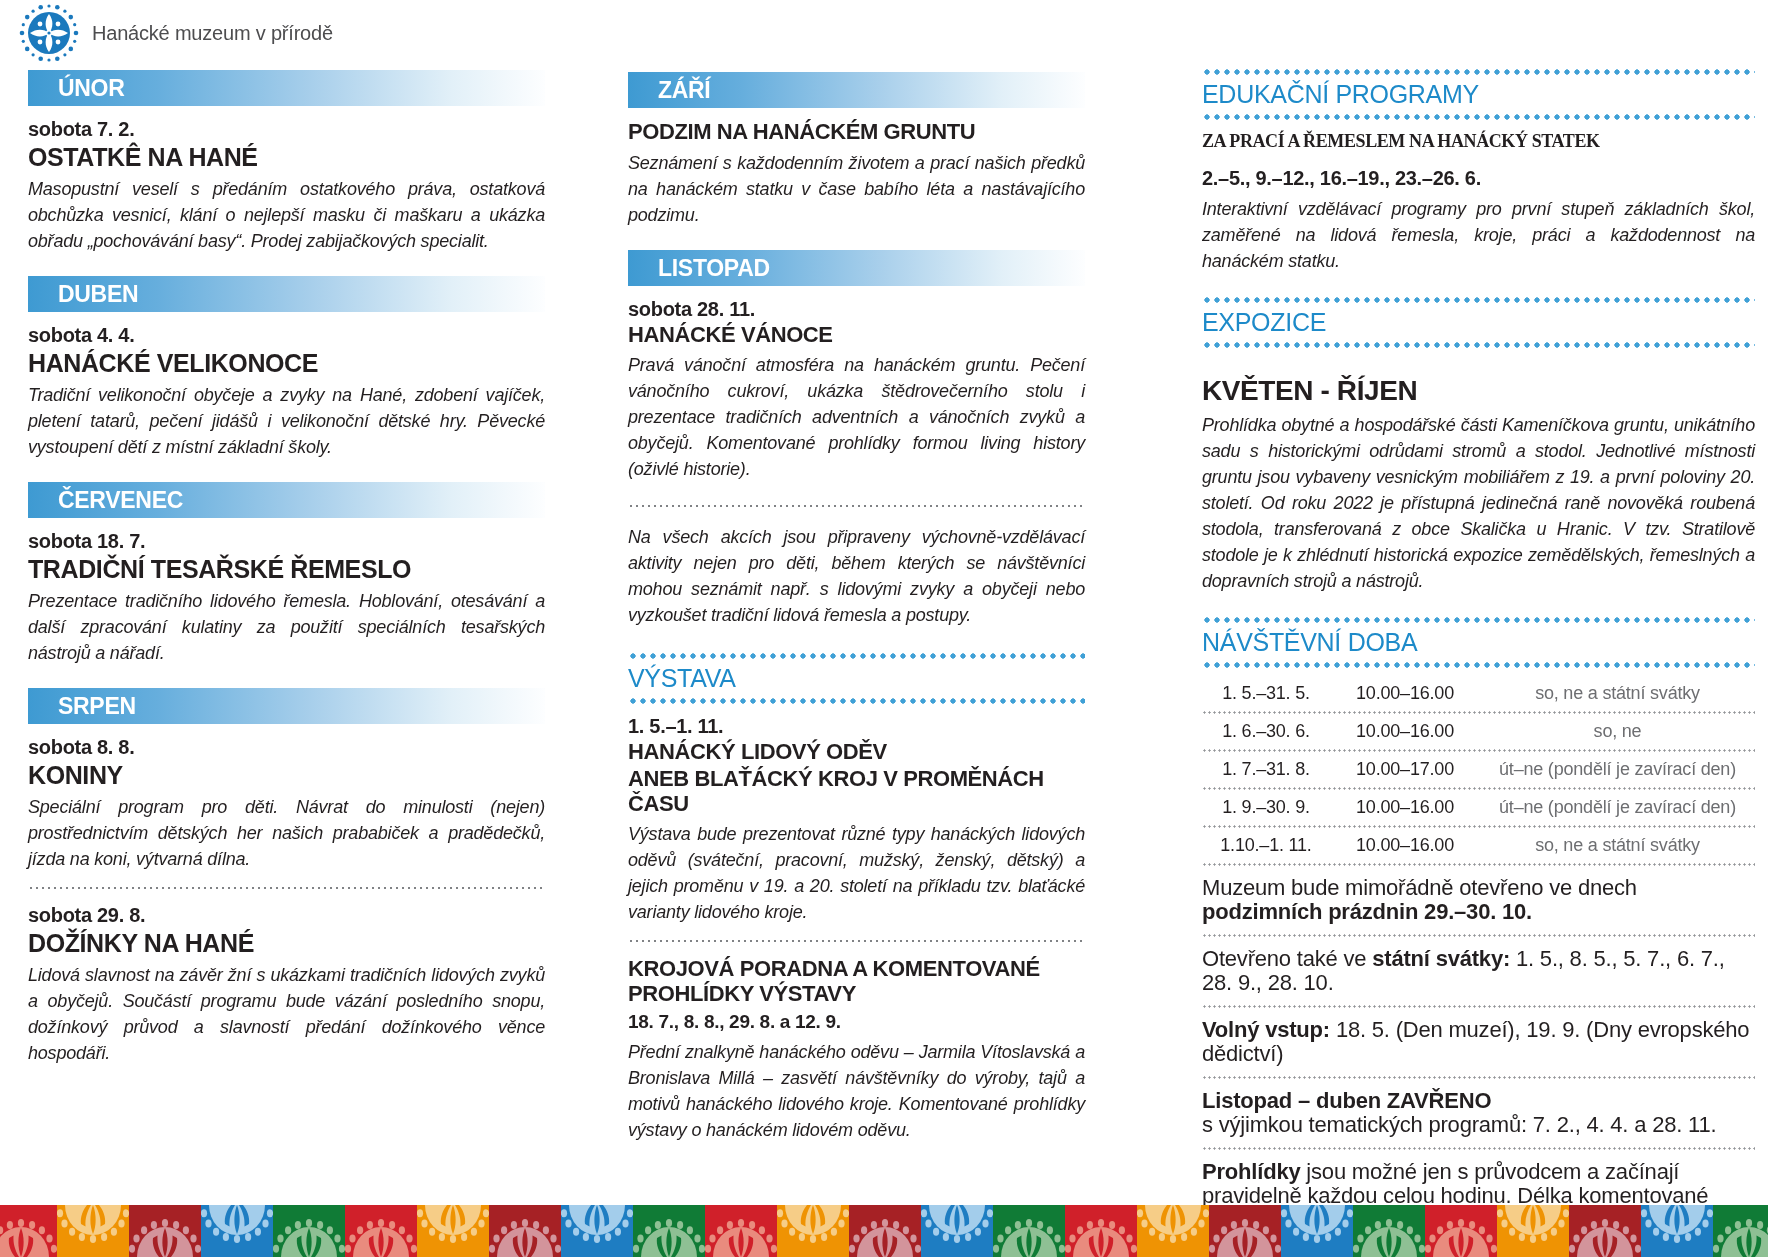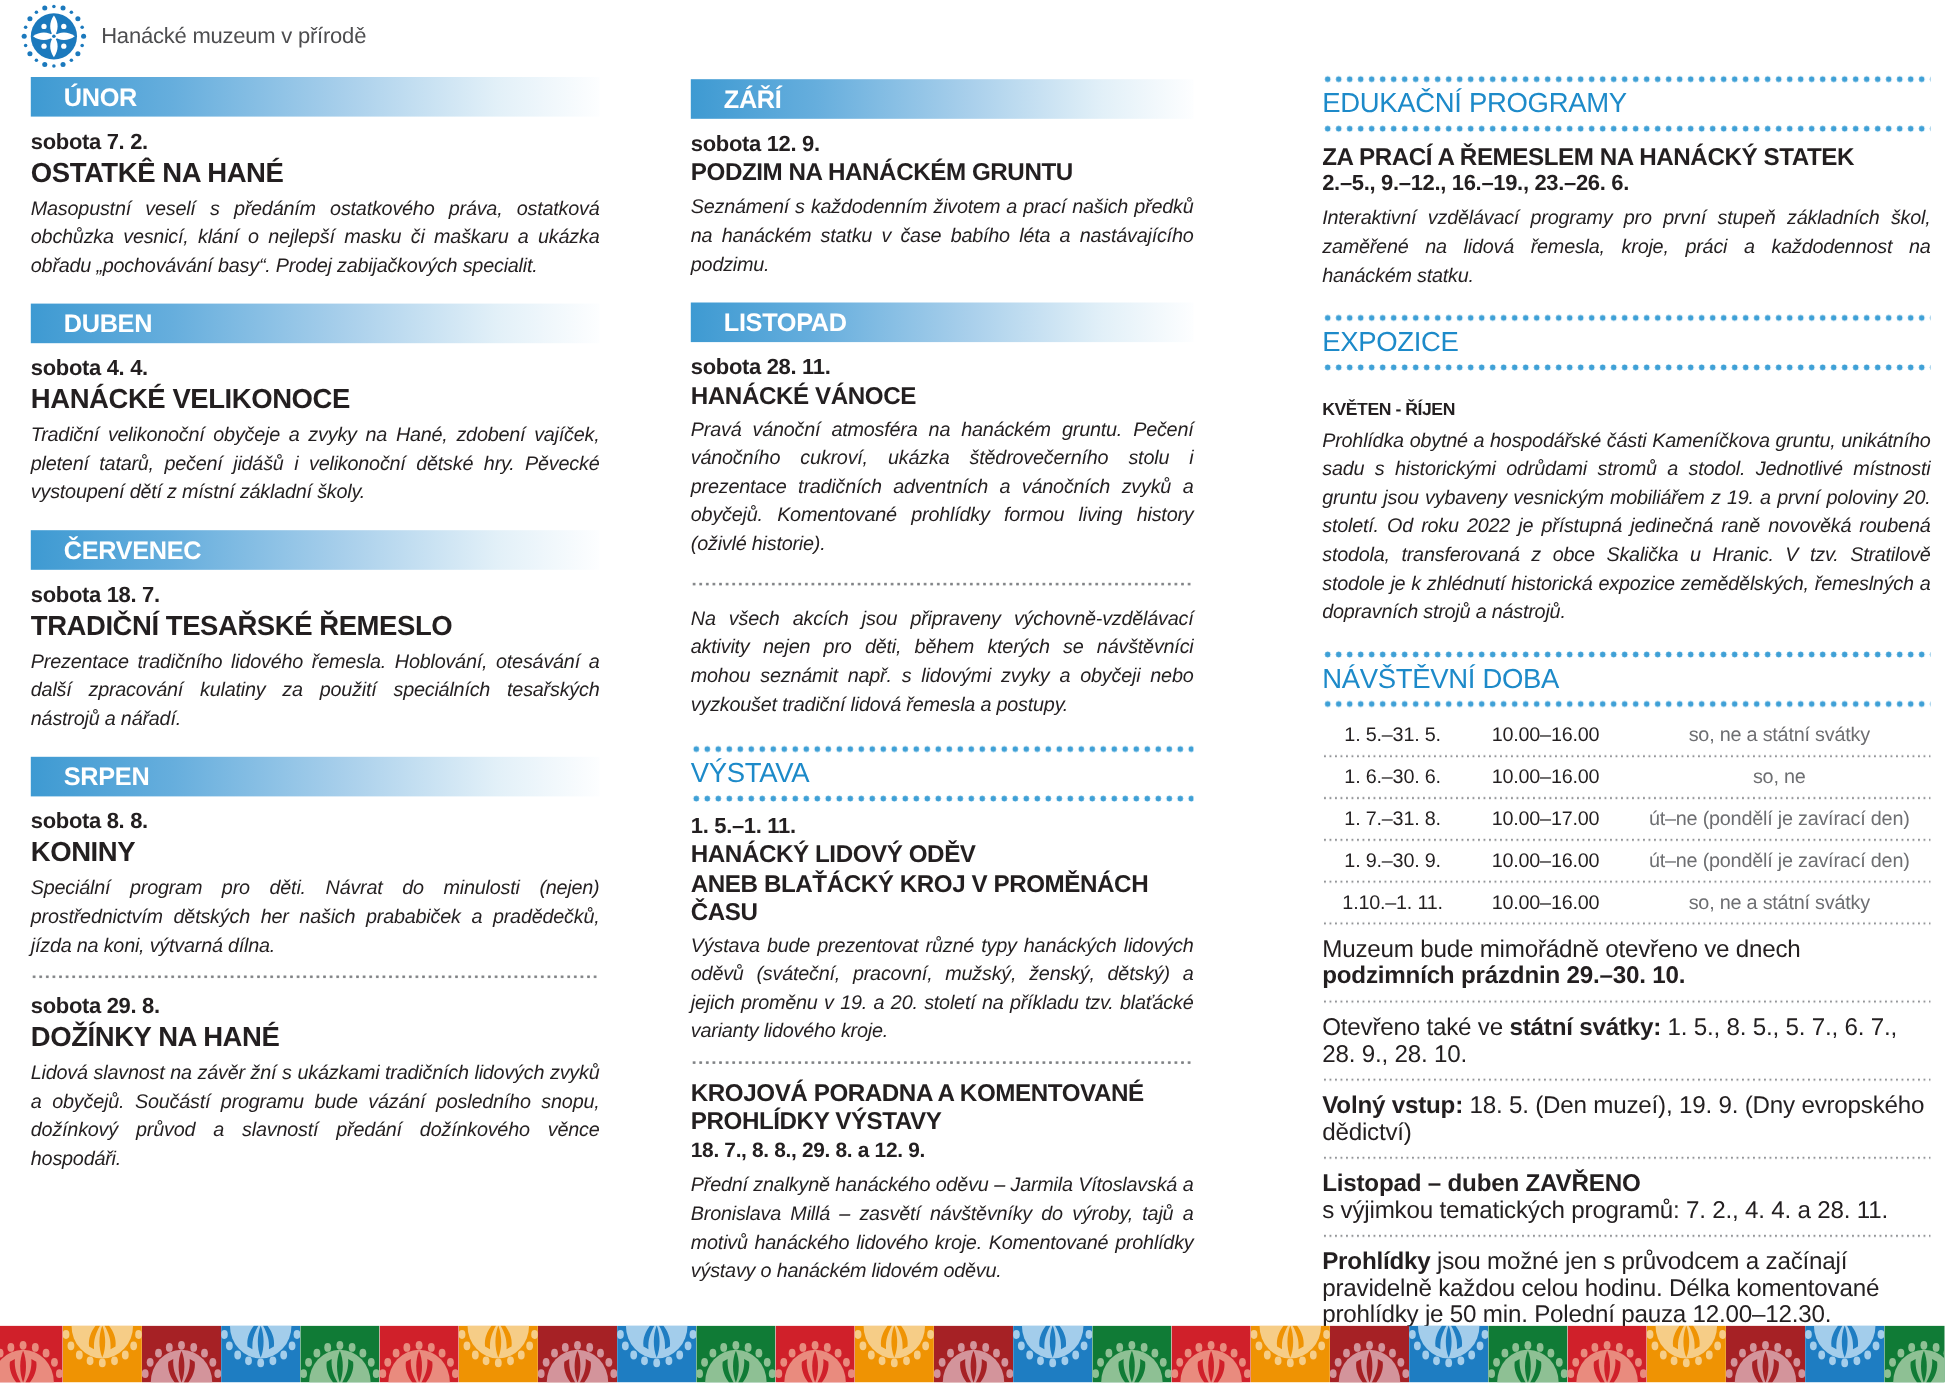--- a/index.html
+++ b/index.html
@@ -113,21 +113,20 @@
       <div class="sep-gray"></div>
       <div class="event-date">sobota 29. 8.</div>
       <div class="event-title">DOŽÍNKY NA HANÉ</div>
       <p class="event-text">Lidová slavnost na závěr žní s ukázkami tradičních lidových zvyků a obyčejů. Součástí programu bude vázání posledního snopu, dožínkový průvod a slavností předání dožínkového věnce hospodáři.</p>
     </div>
   </div>
 
   <div class="col col2">
     <div class="section">
       <div class="month-bar"><span>ZÁŘÍ</span></div>
-      <div class="event-date">sobota 12. 9.</div>
       <div class="event-title mid">PODZIM NA HANÁCKÉM GRUNTU</div>
       <p class="event-text">Seznámení s každodenním životem a prací našich předků na hanáckém statku v čase babího léta a nastávajícího podzimu.</p>
     </div>
     <div class="section">
       <div class="month-bar"><span>LISTOPAD</span></div>
       <div class="event-date">sobota 28. 11.</div>
       <div class="event-title mid">HANÁCKÉ VÁNOCE</div>
       <p class="event-text">Pravá vánoční atmosféra na hanáckém gruntu. Pečení vánočního cukroví, ukázka štědrovečerního stolu i prezentace tradičních adventních a vánočních zvyků a obyčejů. Komentované prohlídky formou living history (oživlé historie).</p>
     </div>
     <div class="sep-gray"></div>
@@ -147,30 +146,30 @@
     <div class="event-date" style="margin-top:0;font-size:19px;">18. 7., 8. 8., 29. 8. a 12. 9.</div>
     <p class="event-text" style="margin-top:6px;">Přední znalkyně hanáckého oděvu – Jarmila Vítoslavská a Bronislava Millá – zasvětí návštěvníky do výroby, tajů a motivů hanáckého lidového kroje. Komentované prohlídky výstavy o hanáckém lidovém oděvu.</p>
   </div>
 
   <div class="col col3">
     <div class="blue-header">
       <div class="dots-blue"></div>
       <h2>EDUKAČNÍ PROGRAMY</h2>
       <div class="dots-blue"></div>
     </div>
-    <div class="event-title" style="font-size:22px;margin-top:10px;margin-bottom:0;">ZA PRACÍ A ŘEMESLEM NA HANÁCKÝ STATEK</div>
+    <div class="event-title" style="font-size:18px;margin-top:10px;margin-bottom:16px;font-family:Liberation Serif, serif;">ZA PRACÍ A ŘEMESLEM NA HANÁCKÝ STATEK</div>
     <div class="event-date" style="margin-top:0;">2.–5., 9.–12., 16.–19., 23.–26. 6.</div>
     <p class="event-text" style="margin-top:6px;margin-bottom:22px;font-style:italic;">Interaktivní vzdělávací programy pro první stupeň základních škol, zaměřené na lidová řemesla, kroje, práci a každodennost na hanáckém statku.</p>
 
     <div class="blue-header">
       <div class="dots-blue"></div>
       <h2>EXPOZICE</h2>
       <div class="dots-blue"></div>
     </div>
-    <div class="event-title" style="font-size:16px;margin-top:26px;">KVĚTEN - ŘÍJEN</div>
+    <div class="event-title" style="font-size:28px;margin-top:26px;">KVĚTEN - ŘÍJEN</div>
     <p class="event-text" style="margin-bottom:22px;">Prohlídka obytné a hospodářské části Kameníčkova gruntu, unikátního sadu s historickými odrůdami stromů a stodol. Jednotlivé místnosti gruntu jsou vybaveny vesnickým mobiliářem z 19. a první poloviny 20. století. Od roku 2022 je přístupná jedinečná raně novověká roubená stodola, transferovaná z obce Skalička u Hranic. V tzv. Stratilově stodole je k zhlédnutí historická expozice zemědělských, řemeslných a dopravních strojů a nástrojů.</p>
 
     <div class="blue-header">
       <div class="dots-blue"></div>
       <h2>NÁVŠTĚVNÍ DOBA</h2>
       <div class="dots-blue"></div>
     </div>
     <div style="margin-top:10px;text-align:center;">
         <div class="hours-row">
           <span>1. 5.–31. 5.</span>

